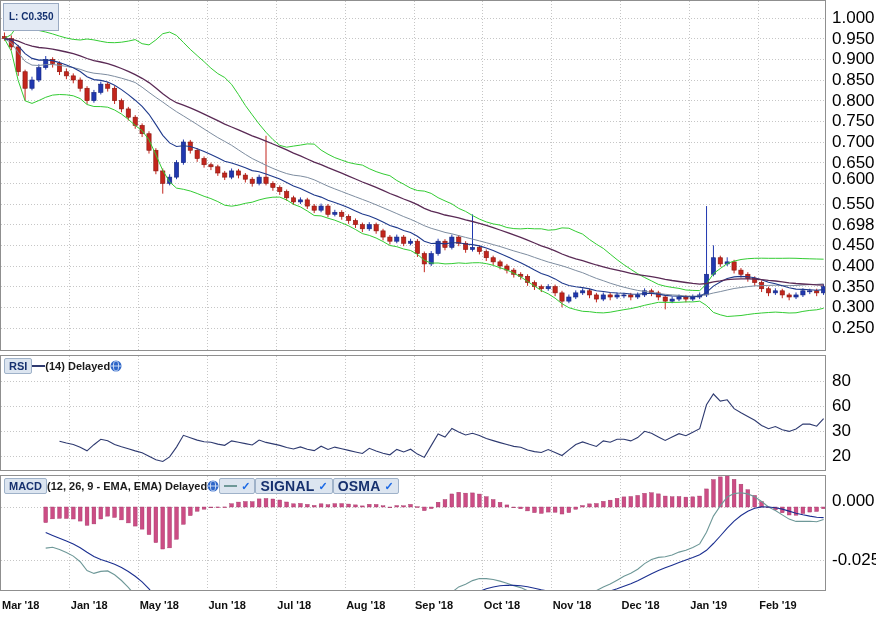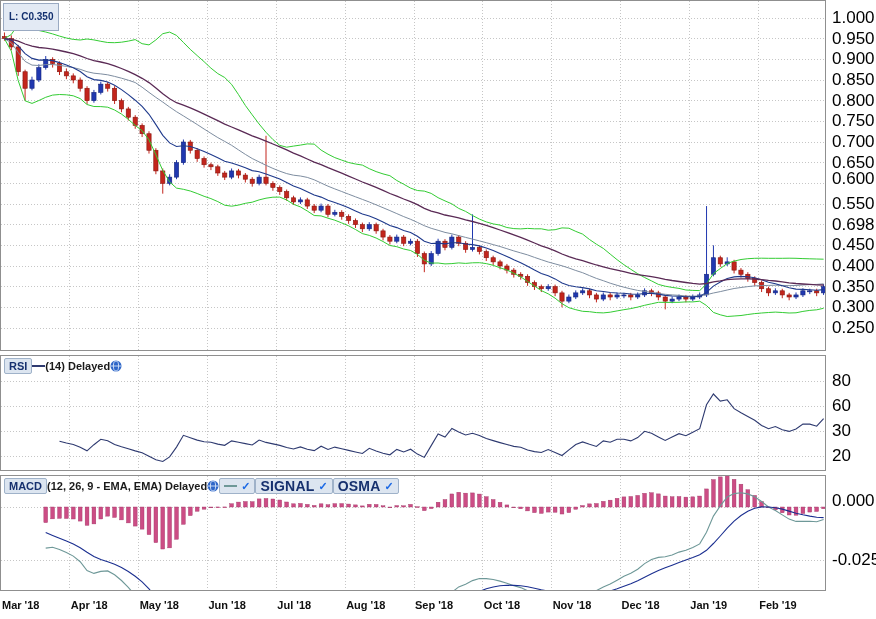--- a/index.html
+++ b/index.html
@@ -540,21 +540,21 @@
       </span>
       <span class="chip legend">
         <span class="legend-label">OSMA</span>
         <span class="check">✓</span>
       </span>
     </div>
   </section>
 
   <div id="xaxis">
       <div class="xlabel" style="left: 2px;">Mar '18</div>
-      <div class="xlabel" style="left: 70.8333px;">Apr '18</div>
+      <div class="xlabel" style="left: 70.8333px;">Jan '18</div>
       <div class="xlabel" style="left: 139.667px;">May '18</div>
       <div class="xlabel" style="left: 208.5px;">Jun '18</div>
       <div class="xlabel" style="left: 277.333px;">Jul '18</div>
       <div class="xlabel" style="left: 346.167px;">Aug '18</div>
       <div class="xlabel" style="left: 415px;">Sep '18</div>
       <div class="xlabel" style="left: 483.833px;">Oct '18</div>
       <div class="xlabel" style="left: 552.667px;">Nov '18</div>
       <div class="xlabel" style="left: 621.5px;">Dec '18</div>
       <div class="xlabel" style="left: 690.333px;">Jan '19</div>
       <div class="xlabel" style="left: 759.167px;">Feb '19</div>

